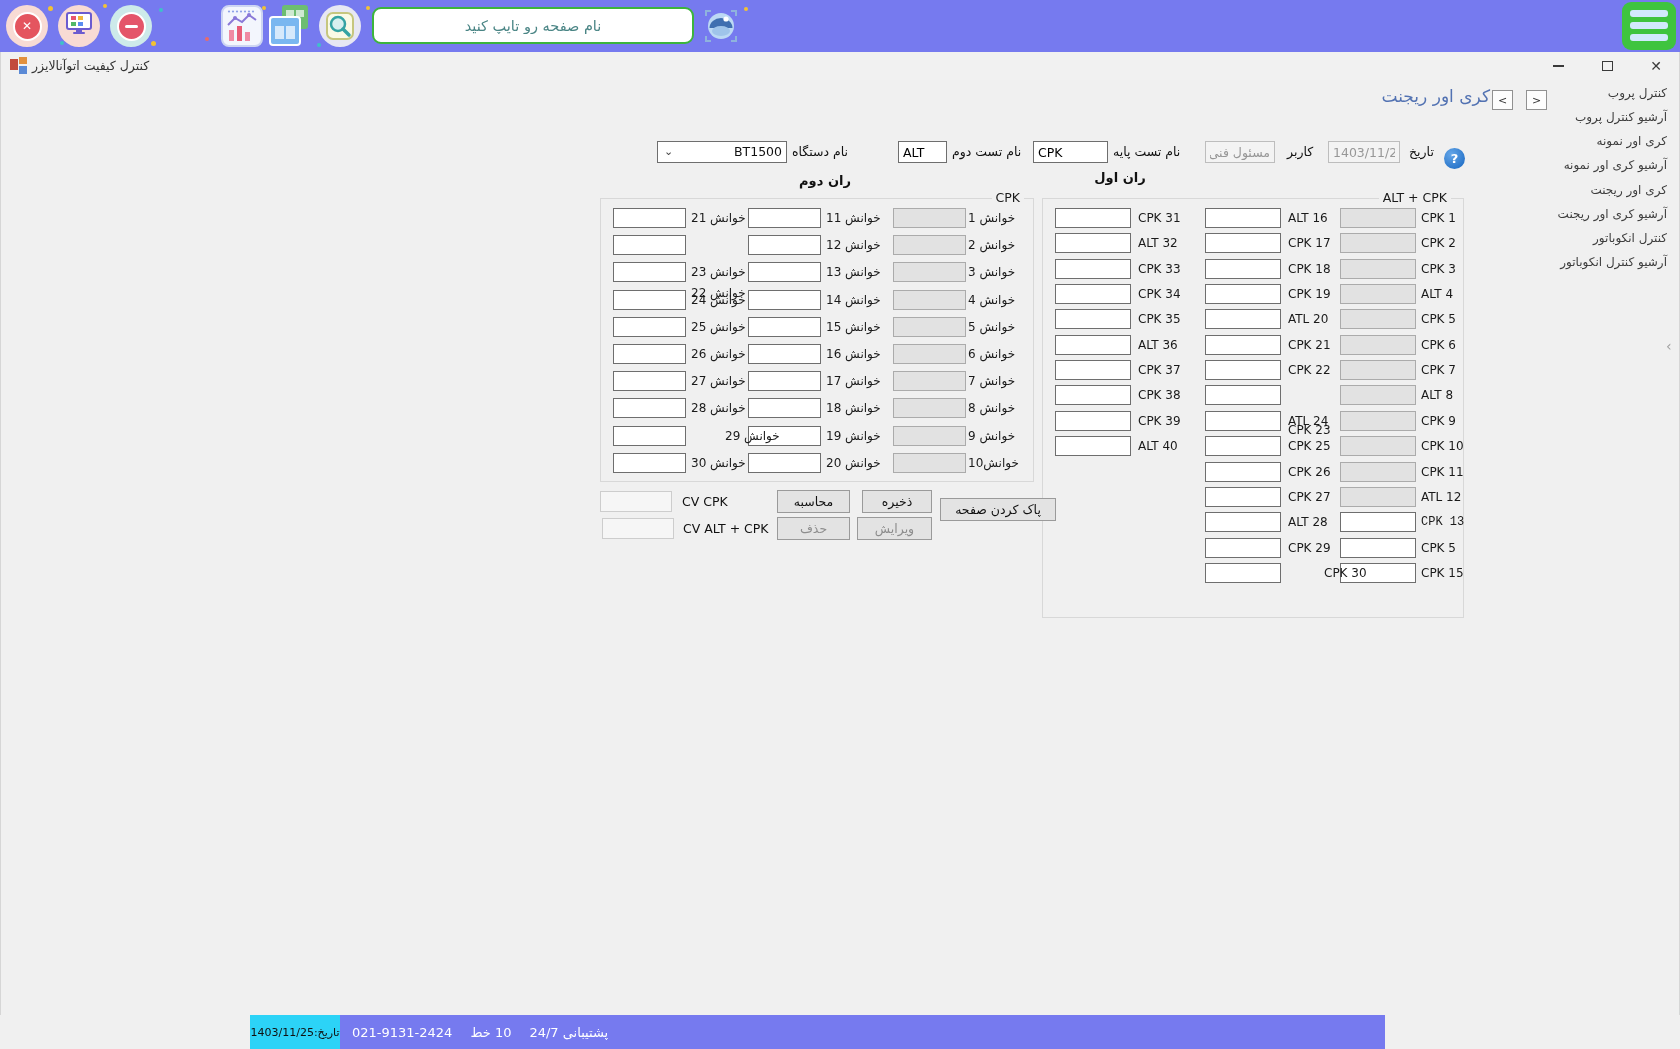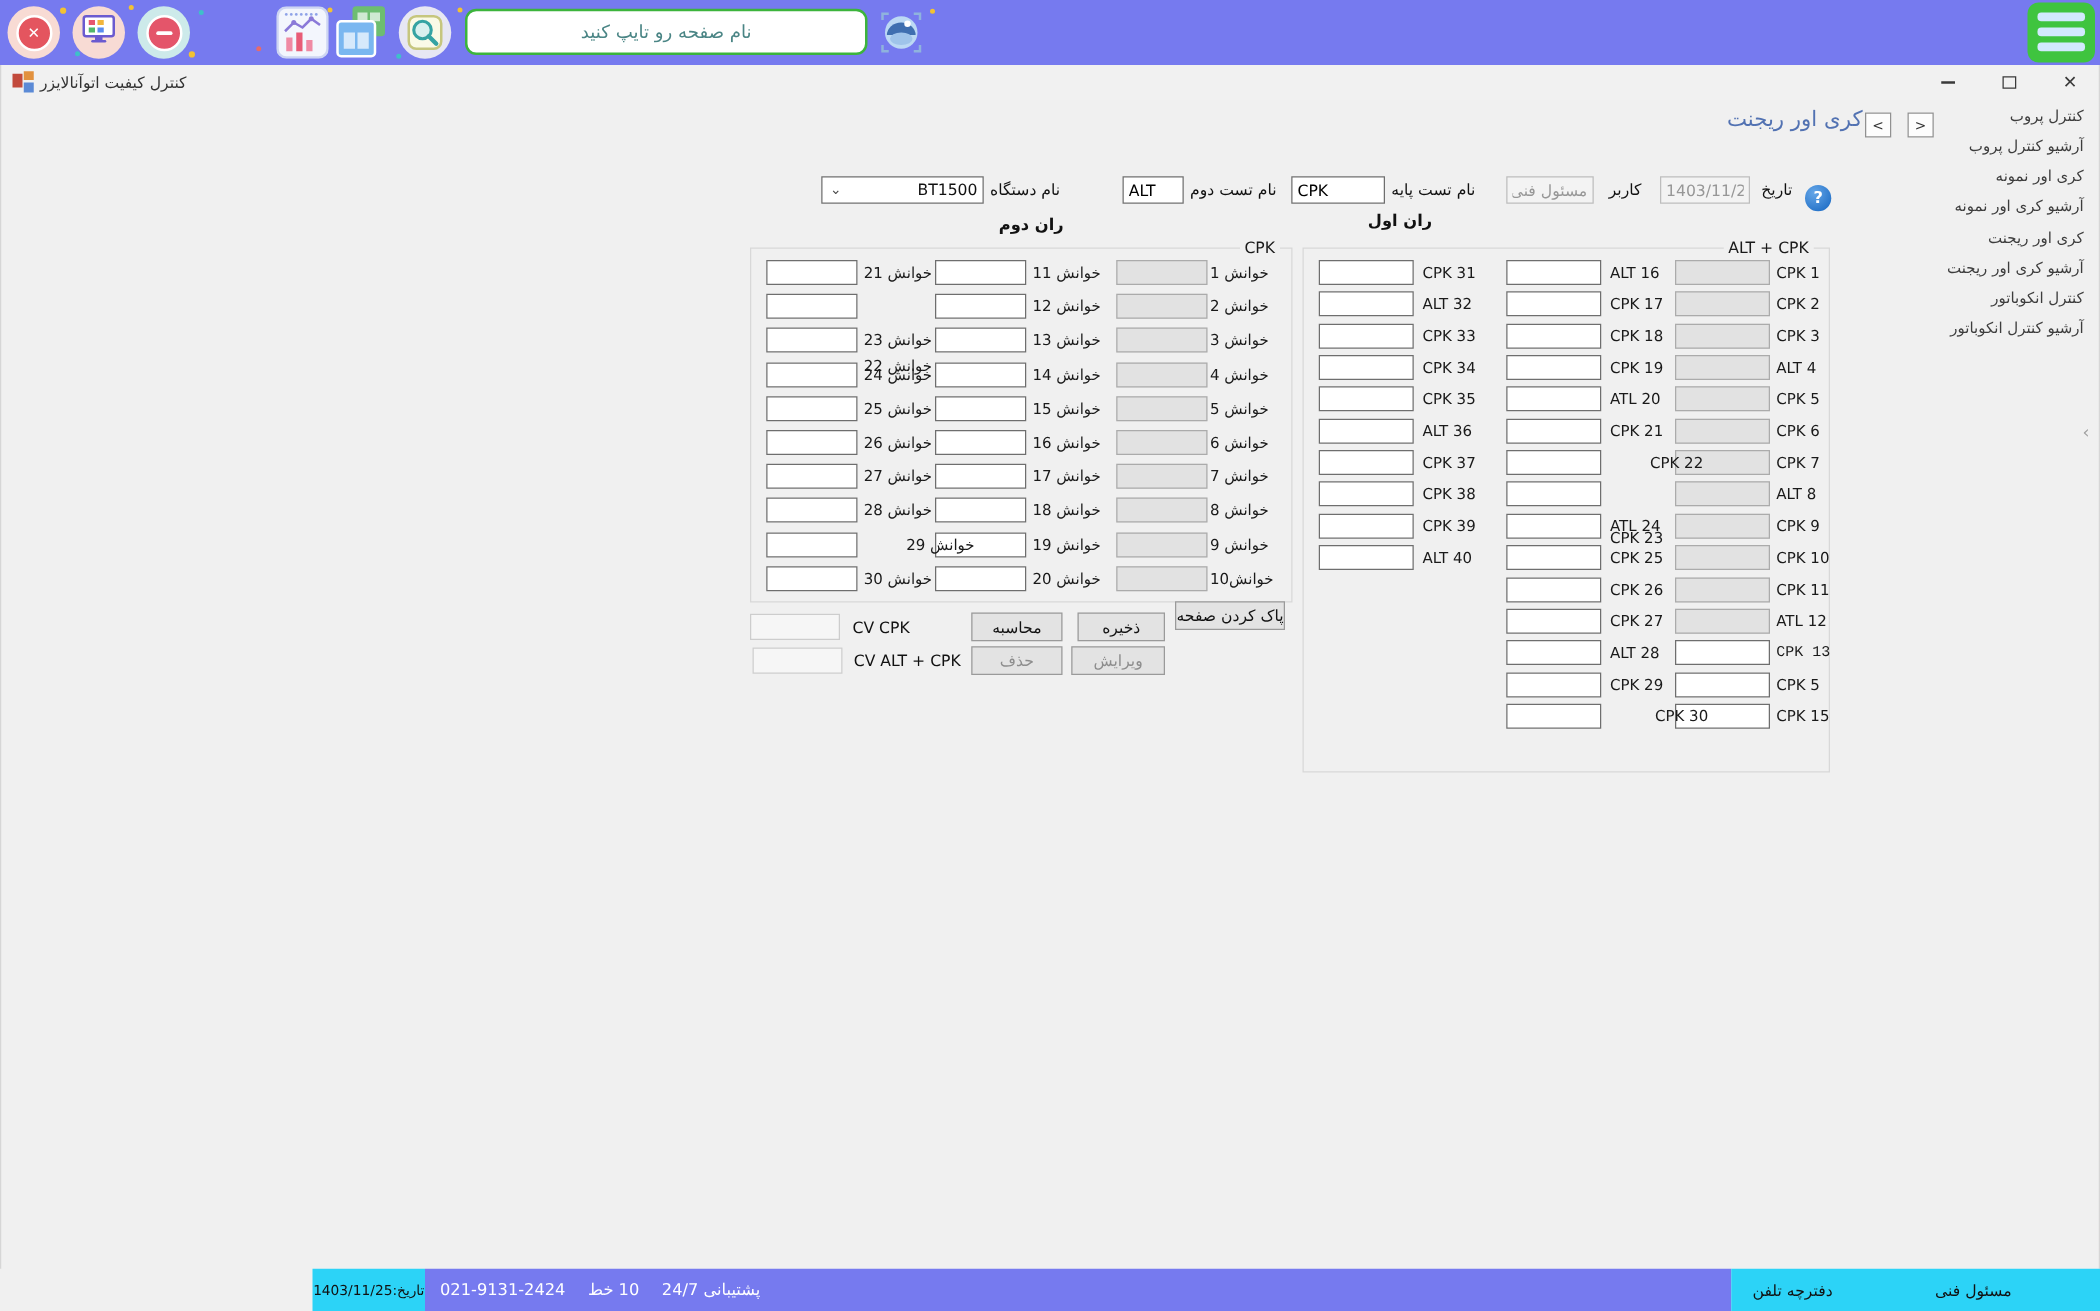--- a/index.html
+++ b/index.html
@@ -282,21 +282,21 @@
       <div class="rlabel" style="left: 1288px; top: 233px;">CPK 17</div>
       <input class="tb" style="left: 1205px; top: 259px; width: 76px;">
       <div class="rlabel" style="left: 1288px; top: 259px;">CPK 18</div>
       <input class="tb" style="left: 1205px; top: 284px; width: 76px;">
       <div class="rlabel" style="left: 1288px; top: 284px;">CPK 19</div>
       <input class="tb" style="left: 1205px; top: 309px; width: 76px;">
       <div class="rlabel" style="left: 1288px; top: 309px;">ATL 20</div>
       <input class="tb" style="left: 1205px; top: 335px; width: 76px;">
       <div class="rlabel" style="left: 1288px; top: 335px;">CPK 21</div>
       <input class="tb" style="left: 1205px; top: 360px; width: 76px;">
-      <div class="rlabel" style="left: 1288px; top: 360px; margin-left: 32px;">CPK 22</div>
+      <div class="rlabel" style="left: 1288px; top: 360px;">CPK 22</div>
       <input class="tb" style="left: 1205px; top: 385px; width: 76px;">
       <div class="rlabel" style="left: 1288px; top: 385px; margin-top: 35px;">CPK 23</div>
       <input class="tb" style="left: 1205px; top: 411px; width: 76px;">
       <div class="rlabel" style="left: 1288px; top: 411px;">ATL 24</div>
       <input class="tb" style="left: 1205px; top: 436px; width: 76px;">
       <div class="rlabel" style="left: 1288px; top: 436px;">CPK 25</div>
       <input class="tb" style="left: 1205px; top: 462px; width: 76px;">
       <div class="rlabel" style="left: 1288px; top: 462px;">CPK 26</div>
       <input class="tb" style="left: 1205px; top: 487px; width: 76px;">
       <div class="rlabel" style="left: 1288px; top: 487px;">CPK 27</div>
@@ -383,37 +383,33 @@
       <input class="tb" style="left: 613px; top: 371px; width: 73px;">
       <div class="rlabel prtl" style="left: 691px; top: 371px;">خوانش 27</div>
       <input class="tb" style="left: 613px; top: 398px; width: 73px;">
       <div class="rlabel prtl" style="left: 691px; top: 398px;">خوانش 28</div>
       <input class="tb" style="left: 613px; top: 426px; width: 73px;">
       <div class="rlabel prtl" style="left: 725px; top: 426px;">خوانش 29</div>
       <input class="tb" style="left: 613px; top: 453px; width: 73px;">
       <div class="rlabel prtl" style="left: 691px; top: 453px;">خوانش 30</div>
     </div>
 
-  <div class="btn" style="left:940px;top:481px;width:88px">پاک کردن صفحه</div>
+  <div class="btn" style="left:940px;top:498px;width:116px">پاک کردن صفحه</div>
   <div class="btn" style="left:862px;top:490px;width:70px">ذخیره</div>
   <div class="btn" style="left:777px;top:490px;width:73px">محاسبه</div>
   <div class="btn dis" style="left:857px;top:517px;width:75px">ویرایش</div>
   <div class="btn dis" style="left:777px;top:517px;width:73px">حذف</div>
 
   <div class="cvin" style="left:600px;top:491px;width:72px"></div>
   <div class="cvlabel" style="left:682px;top:491px">CV CPK</div>
   <div class="cvin" style="left:602px;top:518px;width:72px"></div>
   <div class="cvlabel" style="left:683px;top:518px">CV ALT + CPK</div>
 
   <div class="sb sb-cyanl">تاریخ:1403/11/25</div>
   <div class="sb sb-purple">
     <div class="support">
       <span dir="rtl">پشتیبانی 24/7</span>
       <span dir="rtl">10 خط</span>
       <span dir="ltr">021-9131-2424</span>
     </div>
   </div>
-  <div class="sb sb-cyanr">
-    <div class="sbr-item" style="left:17px">دفترچه تلفن</div>
-    <div class="sbr-item" style="left:163px">مسئول فنی</div>
-  </div>
 
 </div>
 
 </body></html>

